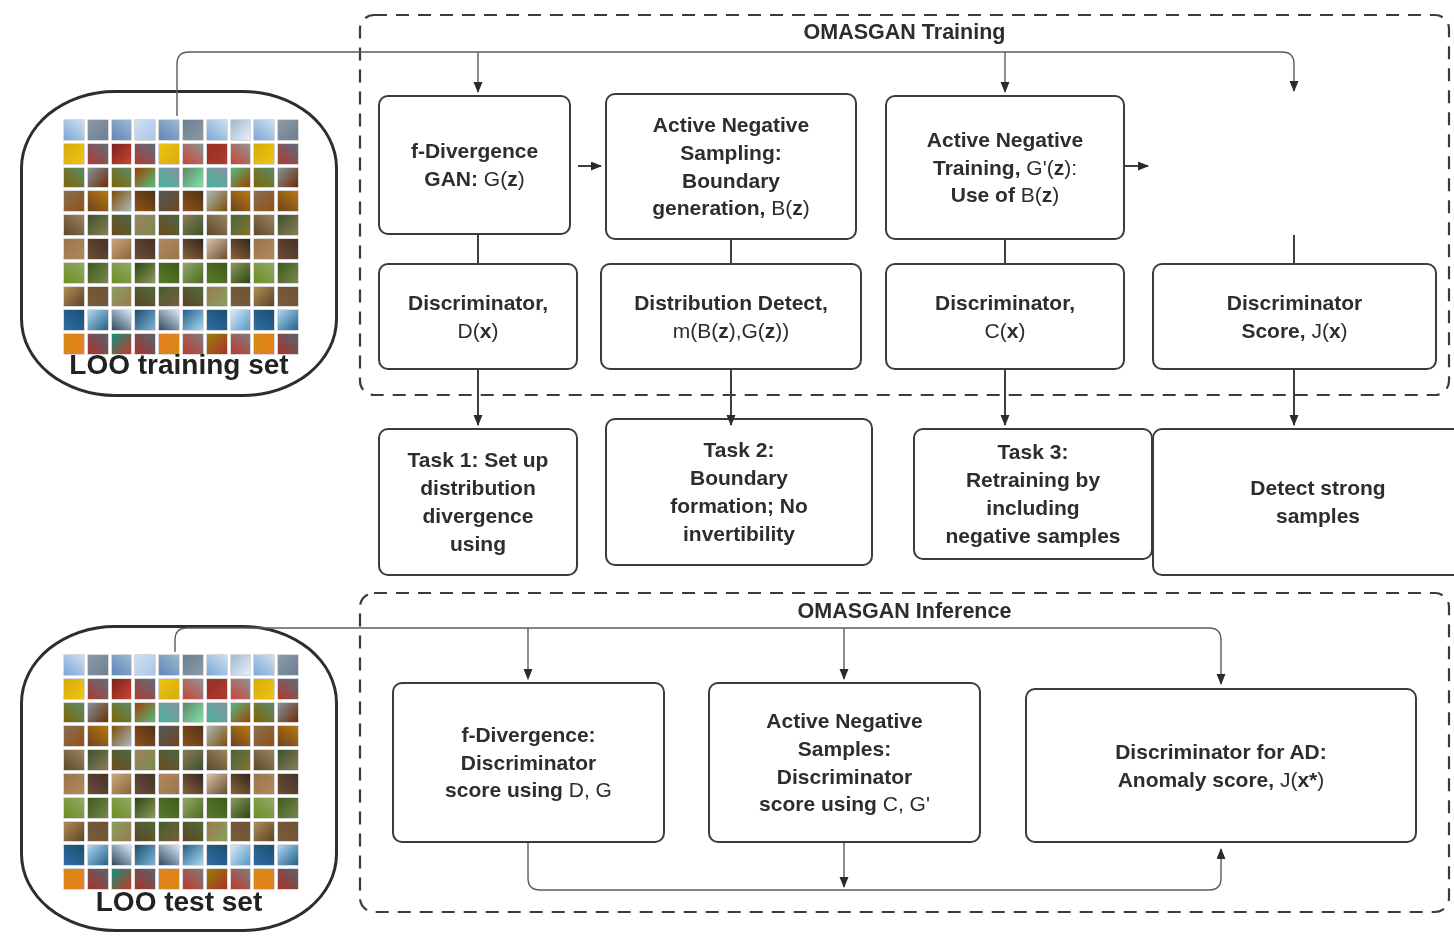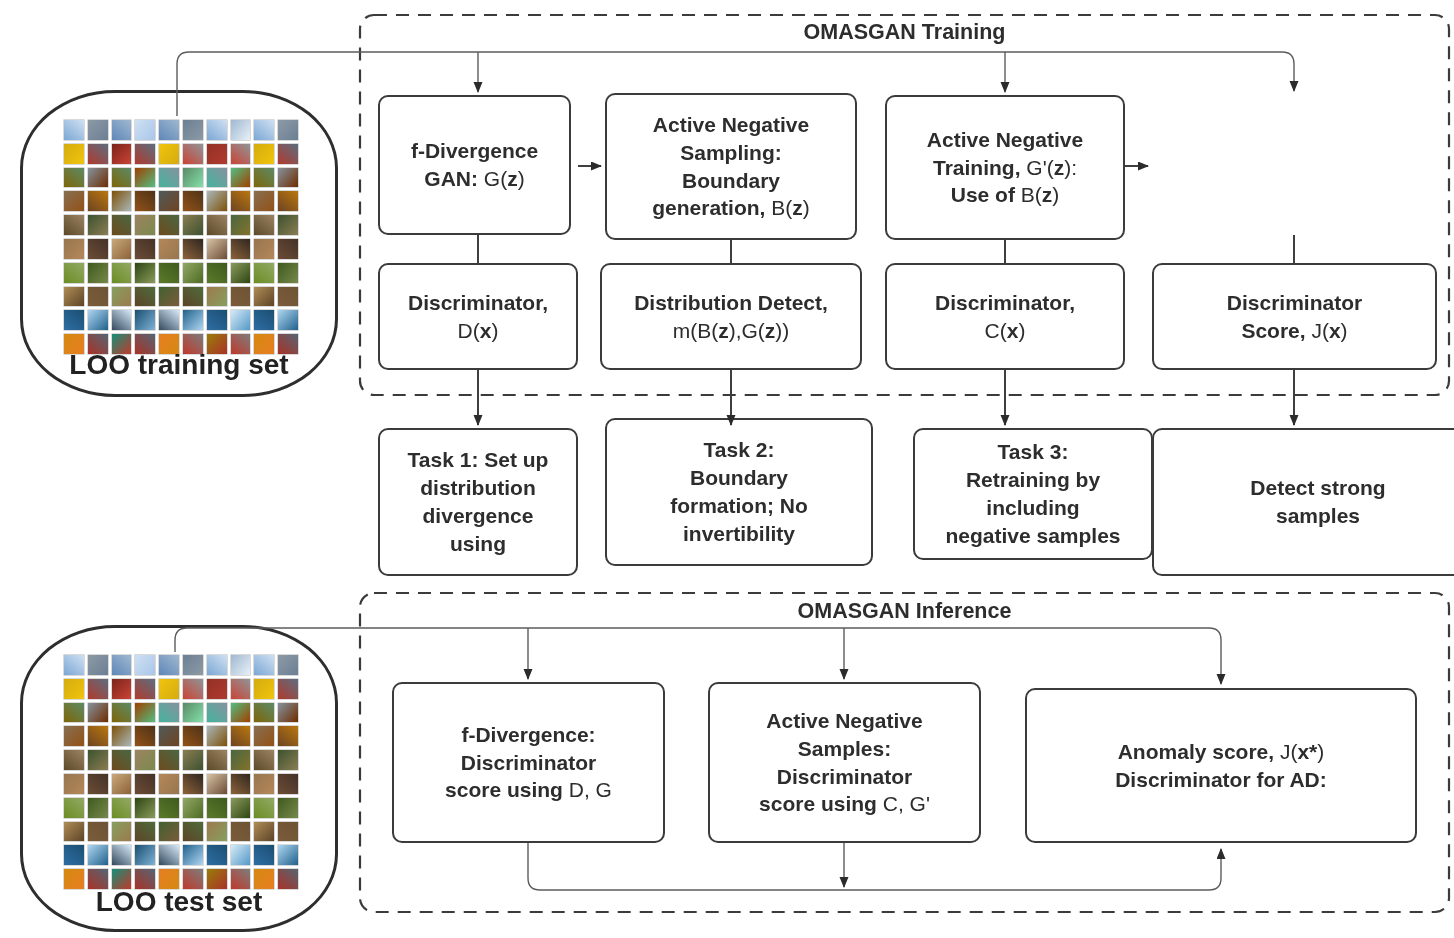--- a/index.html
+++ b/index.html
@@ -311,22 +311,22 @@
       <div class="line"><span class="seg-b">Discriminator</span></div>
       <div class="line"><span class="seg-b">score using </span><span class="seg-r">D, G</span></div>
     </div>
   <div class="box" style="left:708px;top:682px;width:273px;height:161px">
       <div class="line"><span class="seg-b">Active Negative</span></div>
       <div class="line"><span class="seg-b">Samples:</span></div>
       <div class="line"><span class="seg-b">Discriminator</span></div>
       <div class="line"><span class="seg-b">score using </span><span class="seg-r">C, G'</span></div>
     </div>
   <div class="box" style="left:1025px;top:688px;width:392px;height:155px">
+      <div class="line"><span class="seg-b">Discriminator for AD:</span></div>
       <div class="line"><span class="seg-b">Anomaly score, </span><span class="seg-r">J(</span><span class="seg-b">x*</span><span class="seg-r">)</span></div>
-      <div class="line"><span class="seg-b">Discriminator for AD:</span></div>
     </div>
 
   <svg class="overlay" width="1454" height="938" viewBox="0 0 1454 938">
     <defs>
       <marker id="ah" markerUnits="userSpaceOnUse" markerWidth="13" markerHeight="11" refX="10" refY="4.5" orient="auto">
         <polygon points="0 0, 11 4.5, 0 9" fill="#2b2b2b"></polygon>
       </marker>
     </defs>
 
     <rect class="dash" x="360" y="15" width="1089" height="380" rx="14"></rect>

